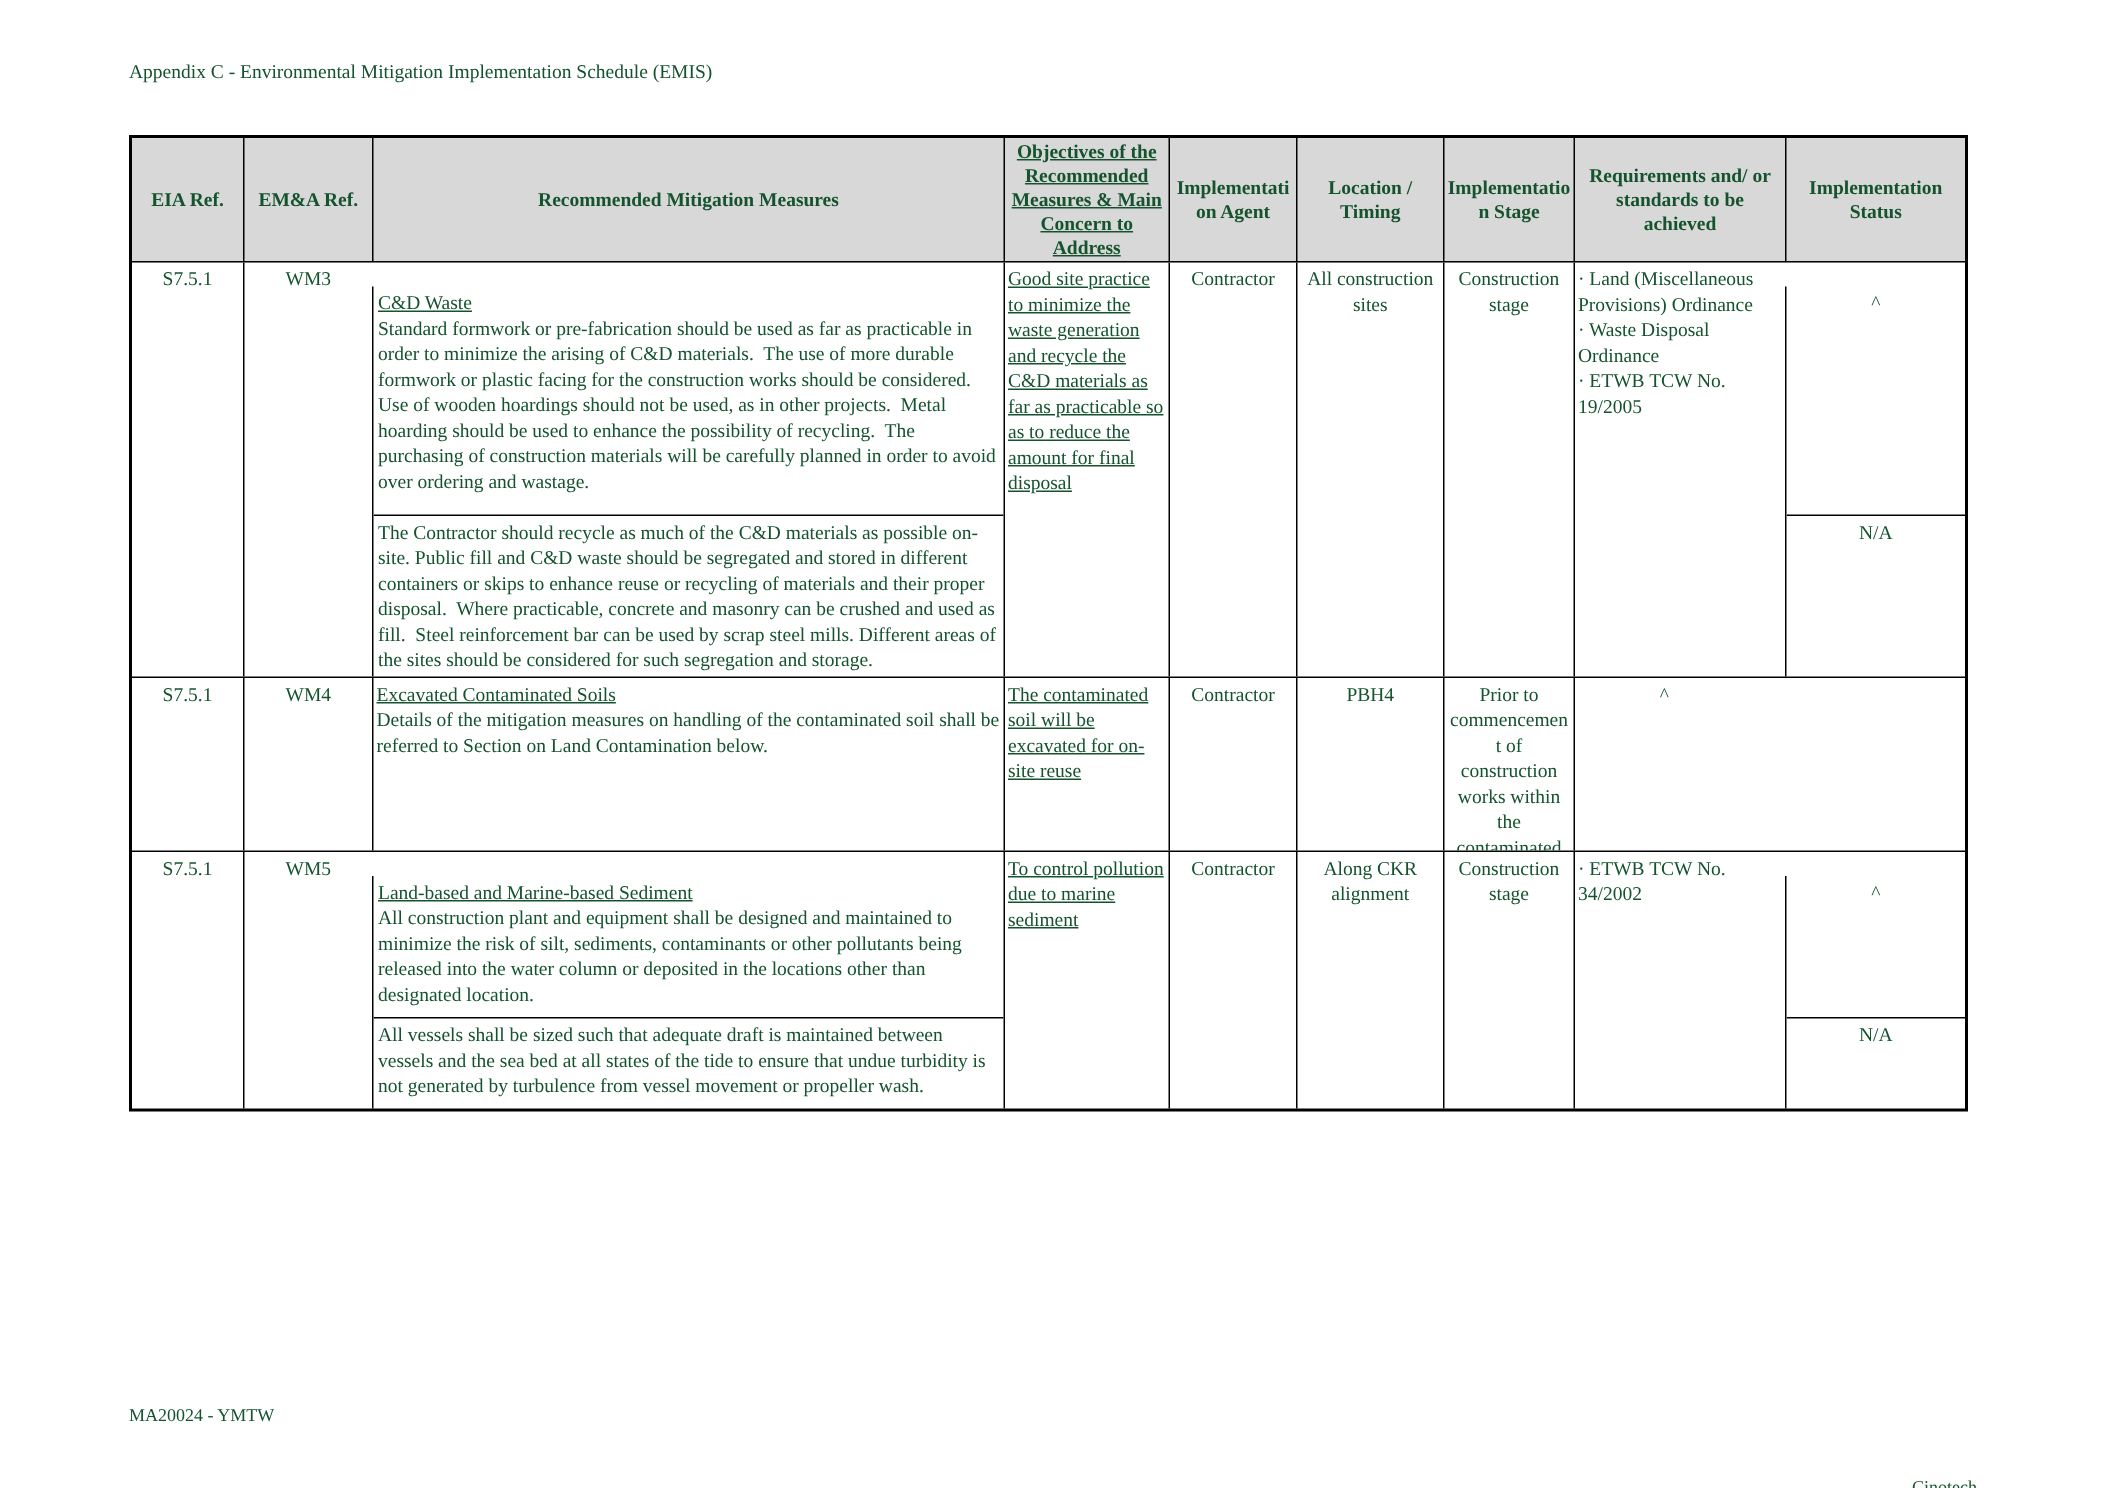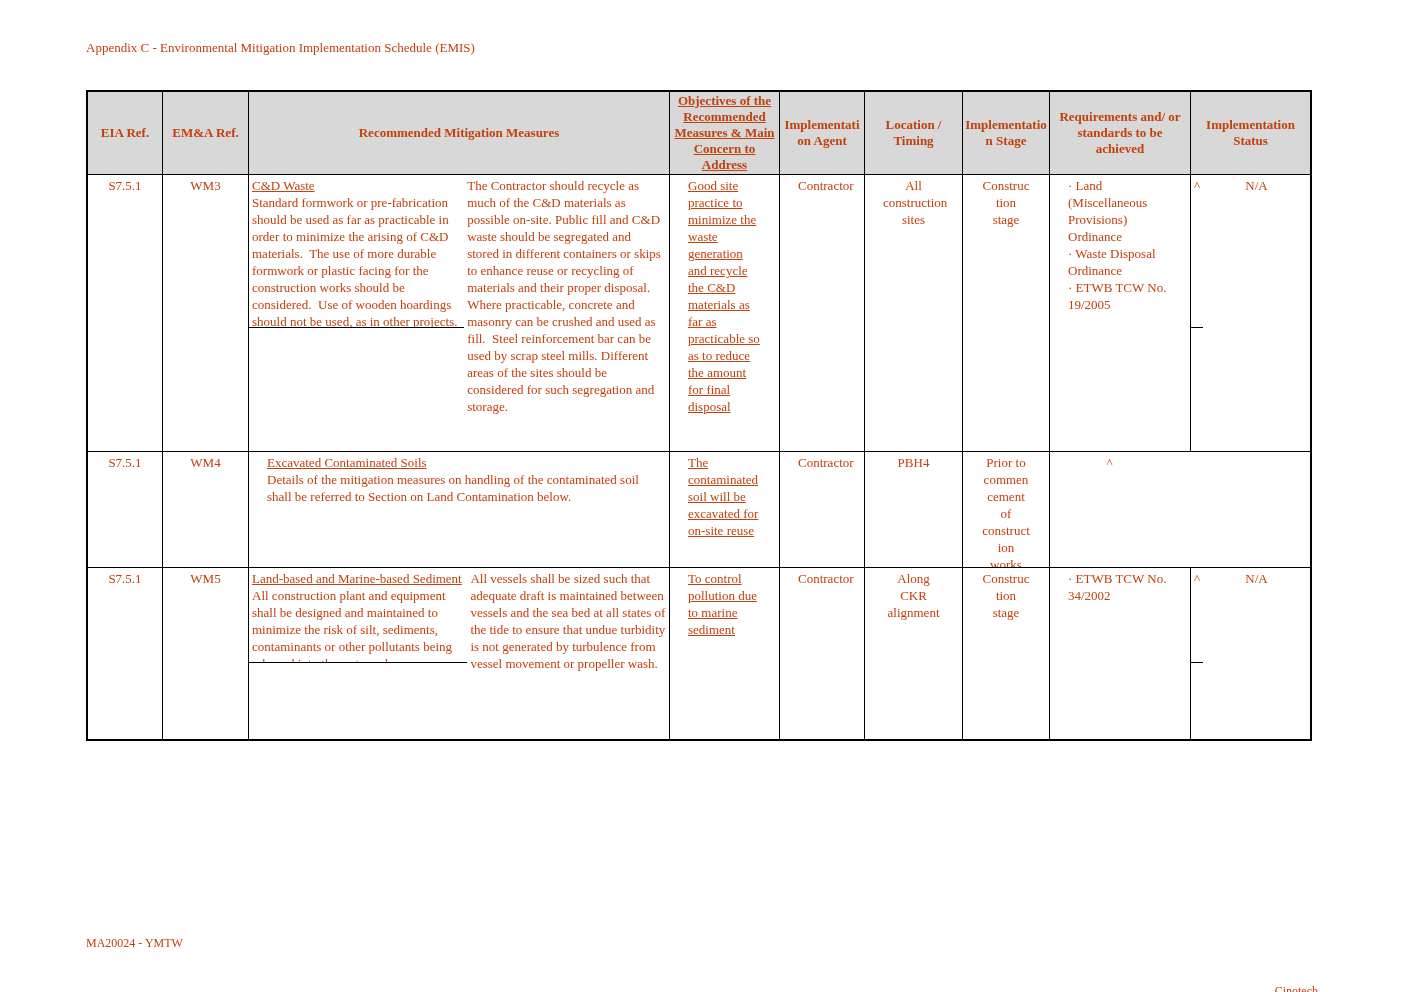--- a/index.html
+++ b/index.html
@@ -1,48 +1,48 @@
 <!DOCTYPE html>
 <html><head>
 <meta charset="utf-8">
 <style>
   html,body{margin:0;padding:0;background:#fff;}
   .page{
     position:relative;width:1403px;height:992px;background:#ffffff;
-    font-family:"Liberation Serif", serif;color:#c2410c;overflow:hidden;
+    font-family:"Liberation Serif", serif;color:#14532d;overflow:hidden;
   }
   .doc-title{position:absolute;left:86px;top:40px;font-size:13px;}
   .emis-table{
     position:absolute;left:86px;top:90px;width:max-content;
     border:2px solid #000;
   }
   .row{display:flex;border-bottom:1px solid #000;}
   .row:last-child{border-bottom:none;}
-  .cell{box-sizing:border-box;overflow:hidden;padding:2px 18px;font-size:13px;line-height:17px;}
+  .cell{box-sizing:border-box;overflow:hidden;padding:2px 2px;font-size:13px;line-height:17px;}
   .cell + .cell{border-left:1px solid #000;}
   .c1{flex:0 0 74px;}
   .c2{flex:0 0 86px;}
   .c3{flex:0 0 421px;}
   .c4{flex:0 0 110px;text-decoration:underline;}
   .c5{flex:0 0 85px;}
   .c6{flex:0 0 98px;}
   .c7{flex:0 0 87px;}
   .c8{flex:0 0 141px;}
   .c9{flex:0 0 120px;}
   .hrow{height:82px;background:#d8d8d8;}
   .hcell{
     display:flex;align-items:center;justify-content:center;
     text-align:center;font-weight:bold;line-height:16px;padding:0 2px;
     overflow-wrap:break-word;word-break:break-word;
   }
   .r0{height:276px;}
   .r1{height:115px;}
   .r2{height:171px;}
   .ctr{text-align:center;}
-  .split{padding:0;display:flex;flex-direction:row;}
+  .split{padding:0;display:flex;flex-direction:column;margin-top:16px;}
   .sub{box-sizing:border-box;overflow:hidden;padding:2px 3px;}
   .sub-top{border-bottom:1px solid #000;}
   .sub-fill{flex:1 1 auto;}
   .mhead{text-decoration:underline;}
   .mtext{white-space:pre-wrap;}
   .stage{overflow-wrap:anywhere;word-break:break-word;}
   .status-sub{text-align:center;}
   .footer-left{position:absolute;left:86px;top:936px;font-size:12px;}
   .footer-center{position:absolute;left:50%;top:992px;transform:translateX(-50%);font-size:12px;}
   .footer-right{position:absolute;right:85px;top:936px;font-size:12px;margin-top:48px;}

